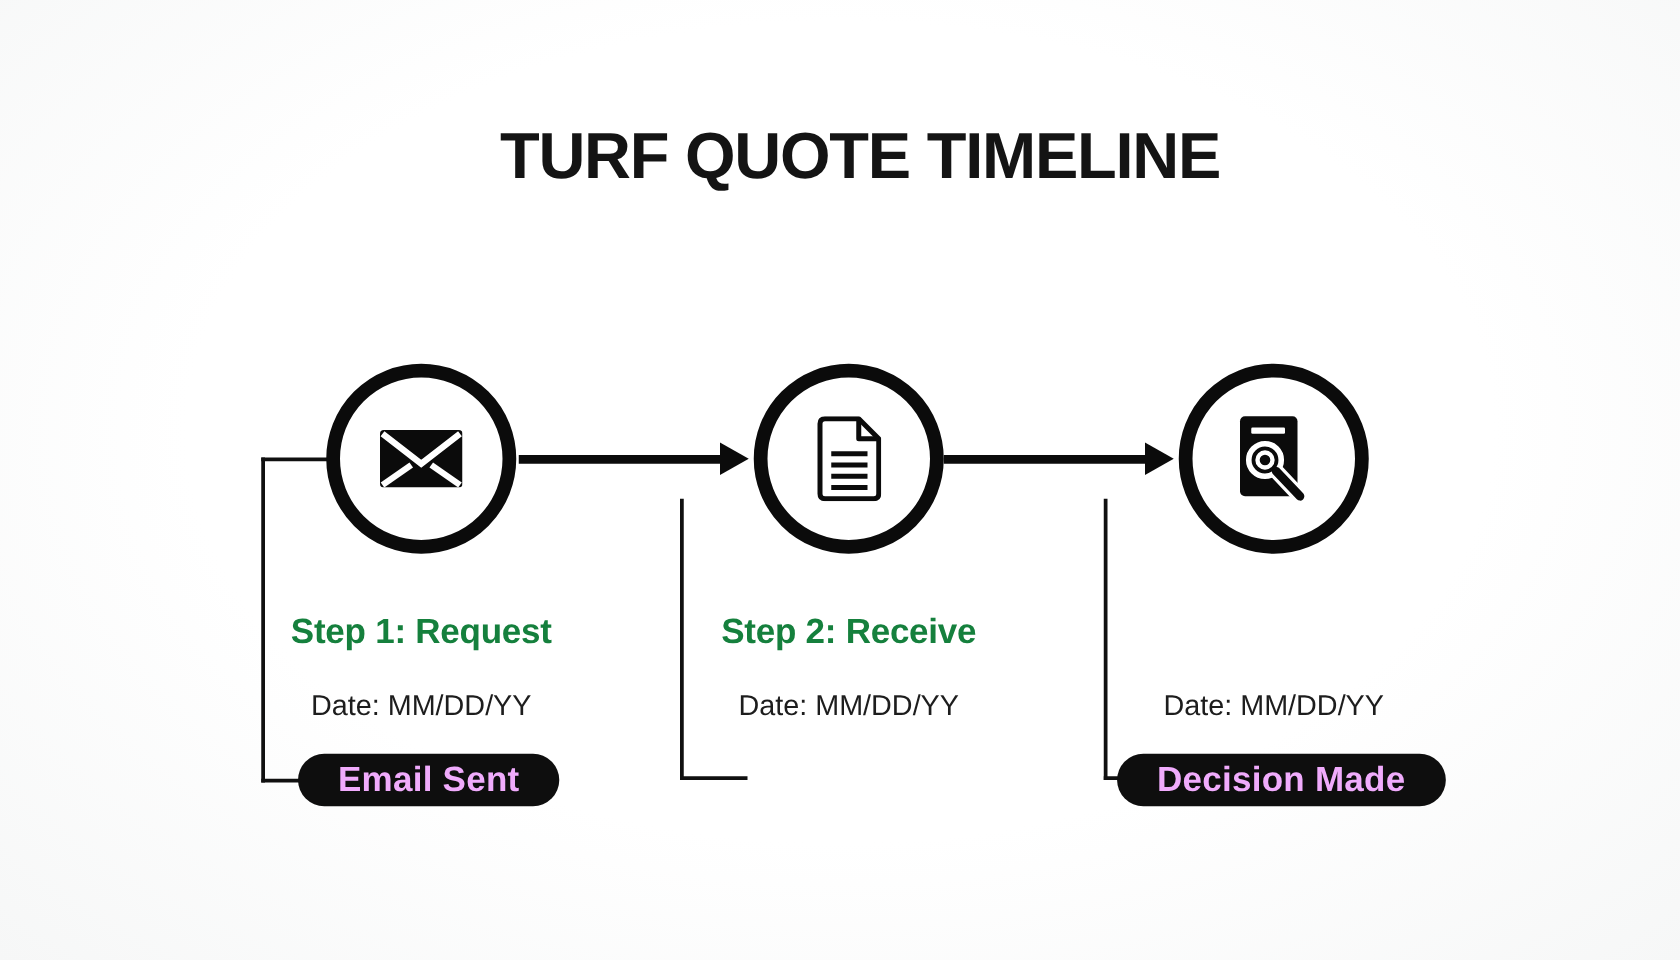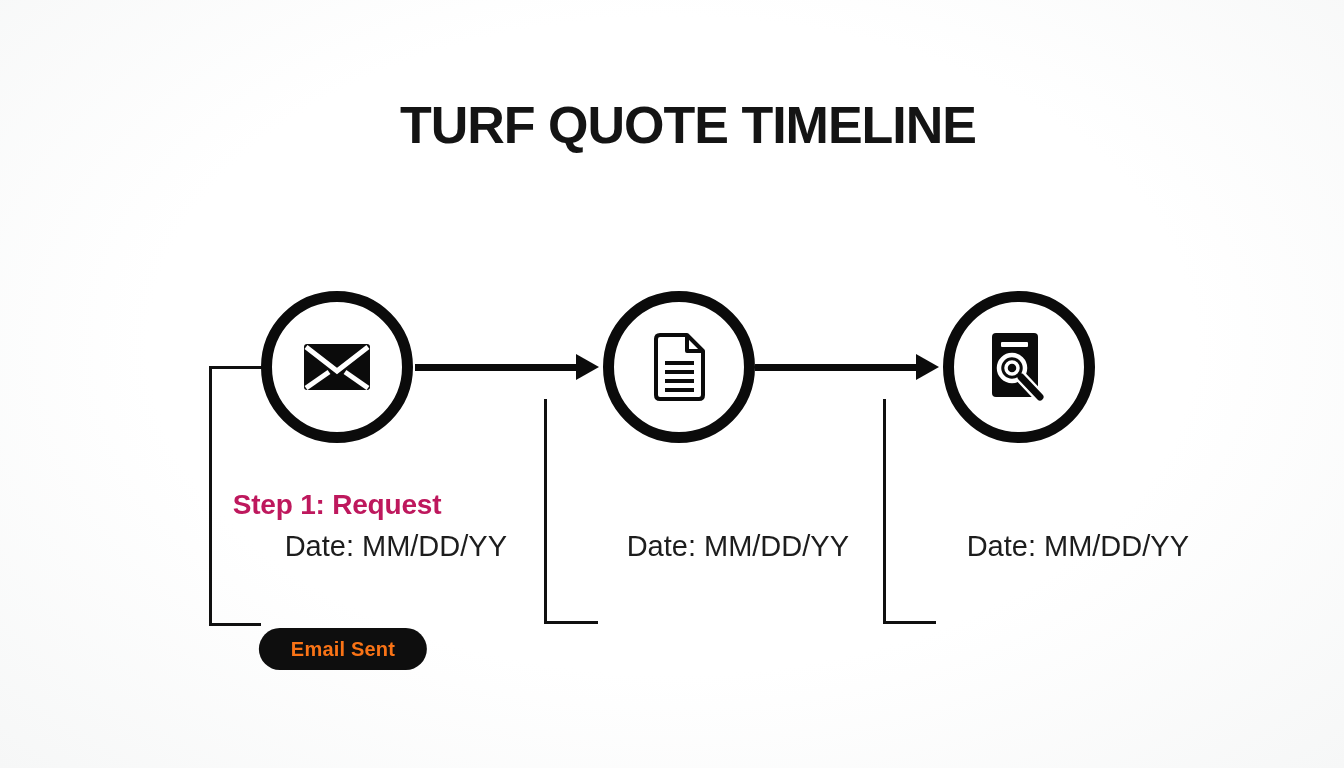--- a/index.html
+++ b/index.html
@@ -47,33 +47,33 @@
   .c3-vert   { left: 883px; top: 399px; width: 3px;   height: 225px; }
   .c3-bottom { left: 883px; top: 621px; width: 53px;  height: 3px; }
 
   .step-col { position: absolute; top: 0; width: 340px; height: 768px; }
   .col-1 { left: 167px; }
   .col-2 { left: 509px; }
   .col-3 { left: 849px; }
 
   .step-title {
     position: absolute; top: 488px; left: 0; width: 100%;
-    text-align: center; font-size: 28px; font-weight: bold; color: #be185d;
+    text-align: center; font-size: 28px; font-weight: bold; color: #15803d;
     line-height: 34px; letter-spacing: -0.2px;
   }
   .step-date {
-    position: absolute; top: 532px; left: 0; width: 100%;
-    text-align: right; font-size: 29px; font-weight: 400; color: #1d1d1d;
+    position: absolute; top: 550px; left: 0; width: 100%;
+    text-align: center; font-size: 23px; font-weight: 400; color: #1d1d1d;
     line-height: 28px;
   }
   .step-badge {
-    position: absolute; top: 628px; left: 50%;
+    position: absolute; top: 603px; left: 50%;
     transform: translateX(calc(-50% + 6px));
-    background: #0e0e0e; color: #f97316;
-    font-size: 20px; font-weight: bold; letter-spacing: 0.2px;
+    background: #0e0e0e; color: #f0abfc;
+    font-size: 28px; font-weight: bold; letter-spacing: 0.2px;
     line-height: 24px; padding: 9px 32px; border-radius: 22px; white-space: nowrap;
   }
   svg { display: block; }
 </style>
 </head>
 <body>
 
 <div class="canvas">
 
   <div class="main-title">TURF QUOTE TIMELINE</div>
@@ -128,20 +128,22 @@
     </span>
   </div>
 
   <div class="step-col col-1">
     <div class="step-title">Step 1: Request</div>
     <div class="step-date">Date: MM/DD/YY</div>
     <div class="step-badge">Email Sent</div>
   </div>
 
   <div class="step-col col-2">
+    <div class="step-title">Step 2: Receive</div>
     <div class="step-date">Date: MM/DD/YY</div>
   </div>
 
   <div class="step-col col-3">
     <div class="step-date">Date: MM/DD/YY</div>
+    <div class="step-badge">Decision Made</div>
   </div>
 
 </div>
 
 </body></html>

